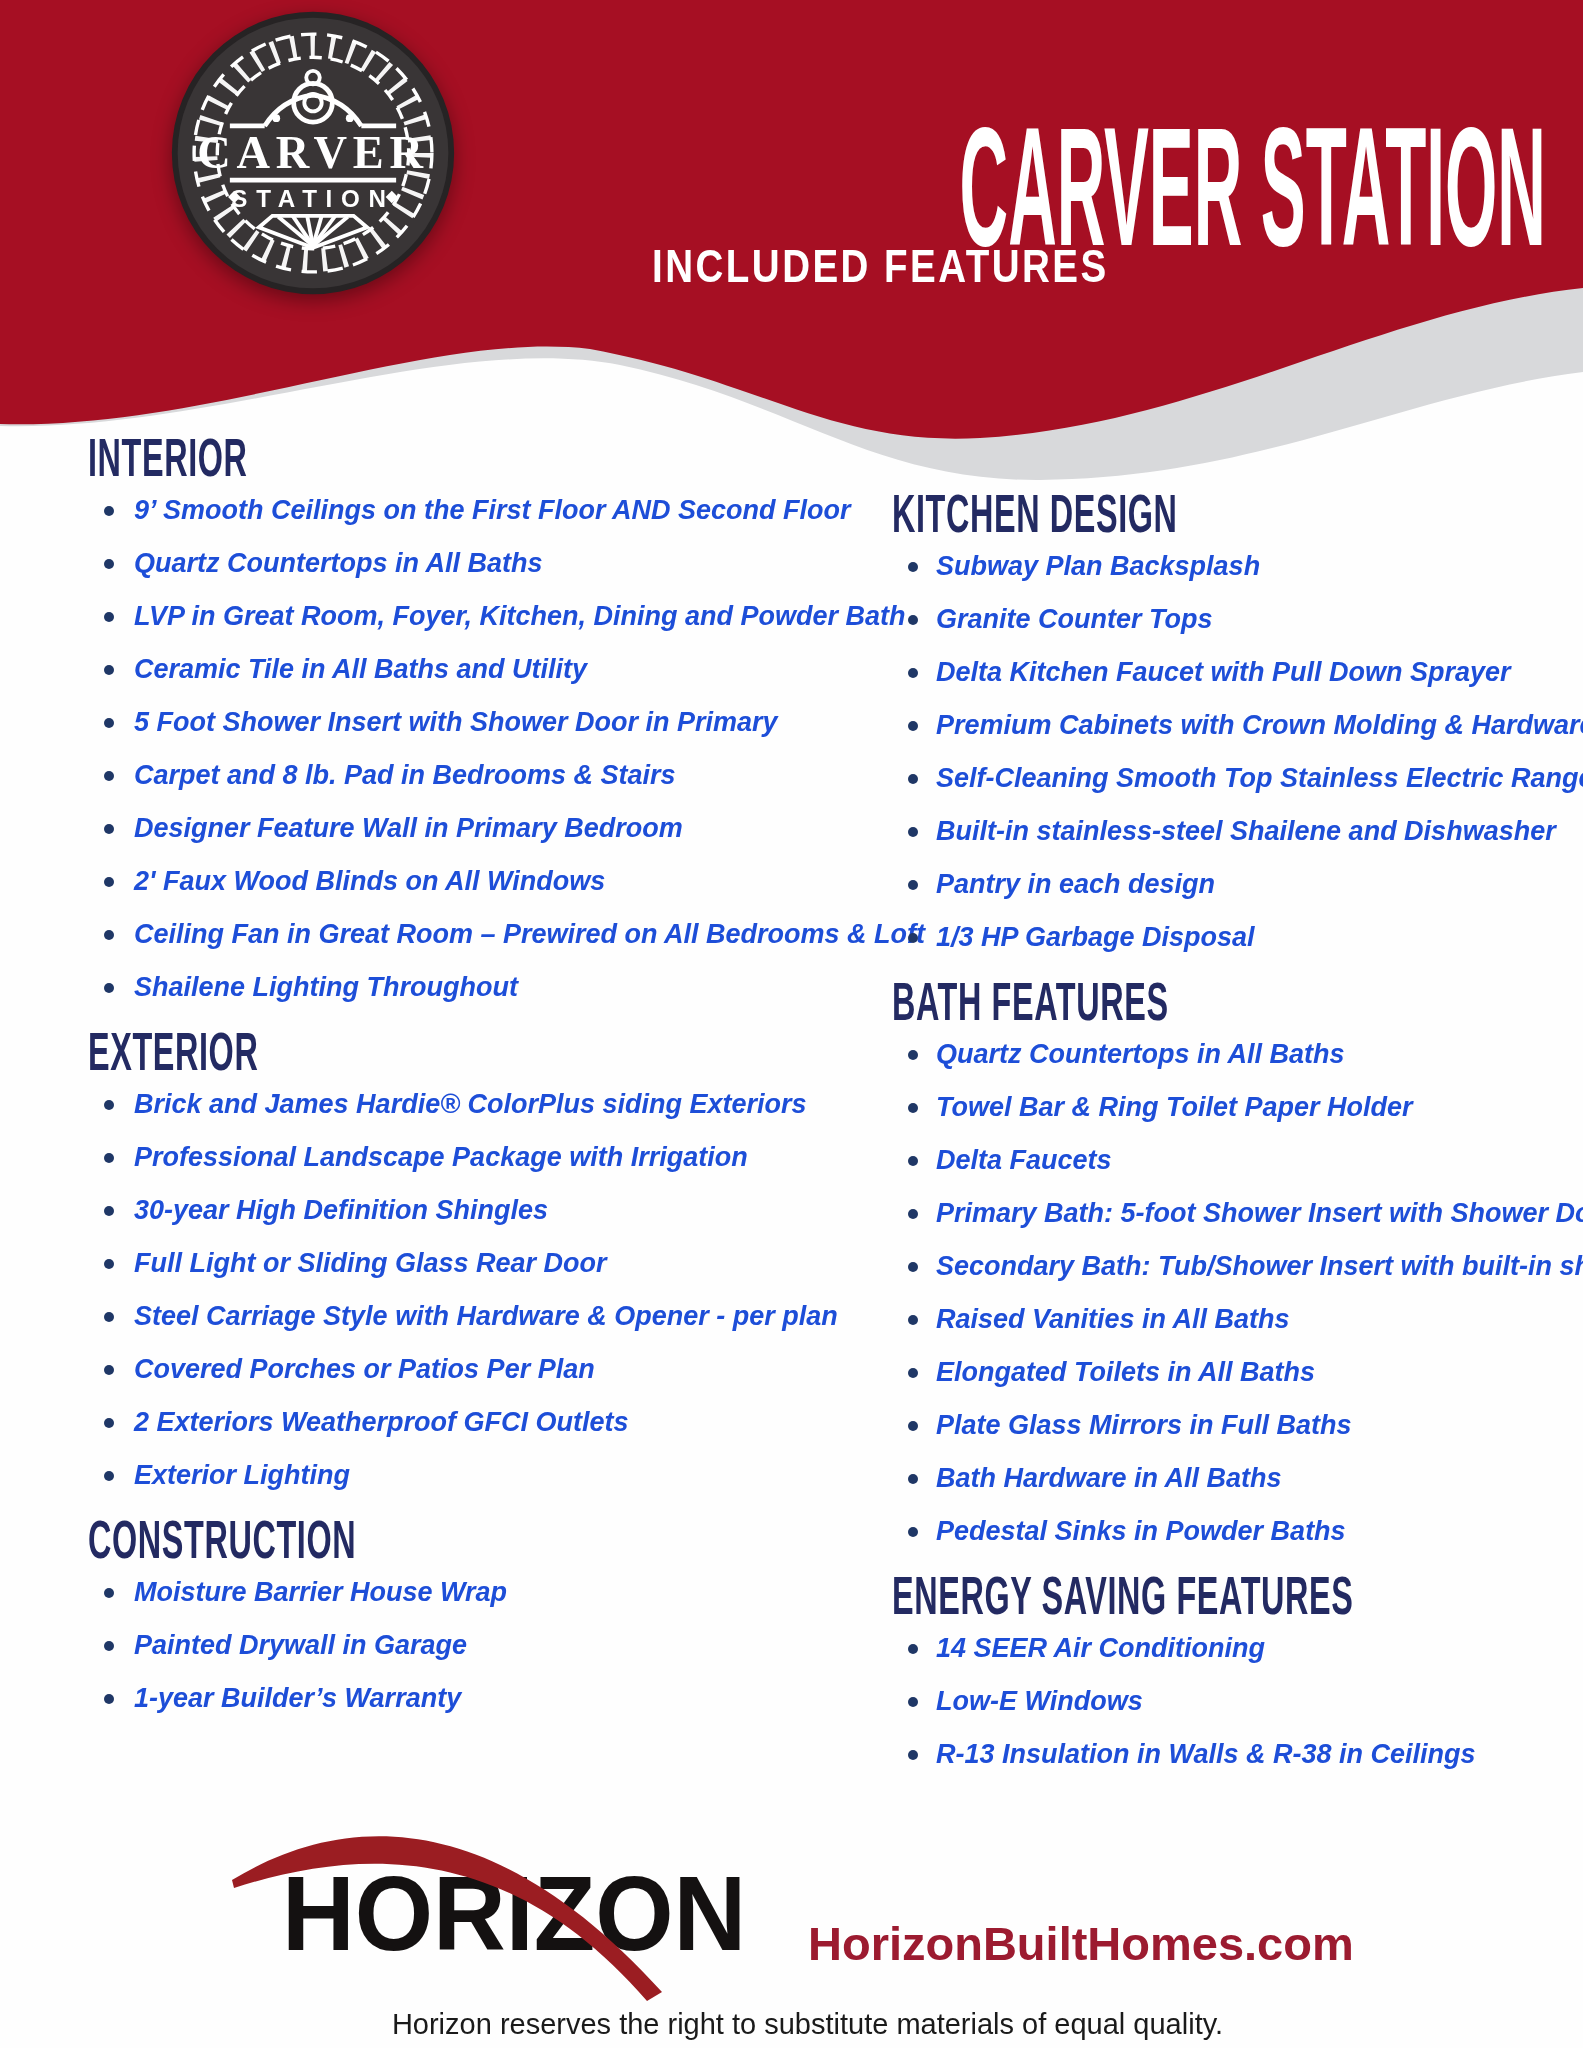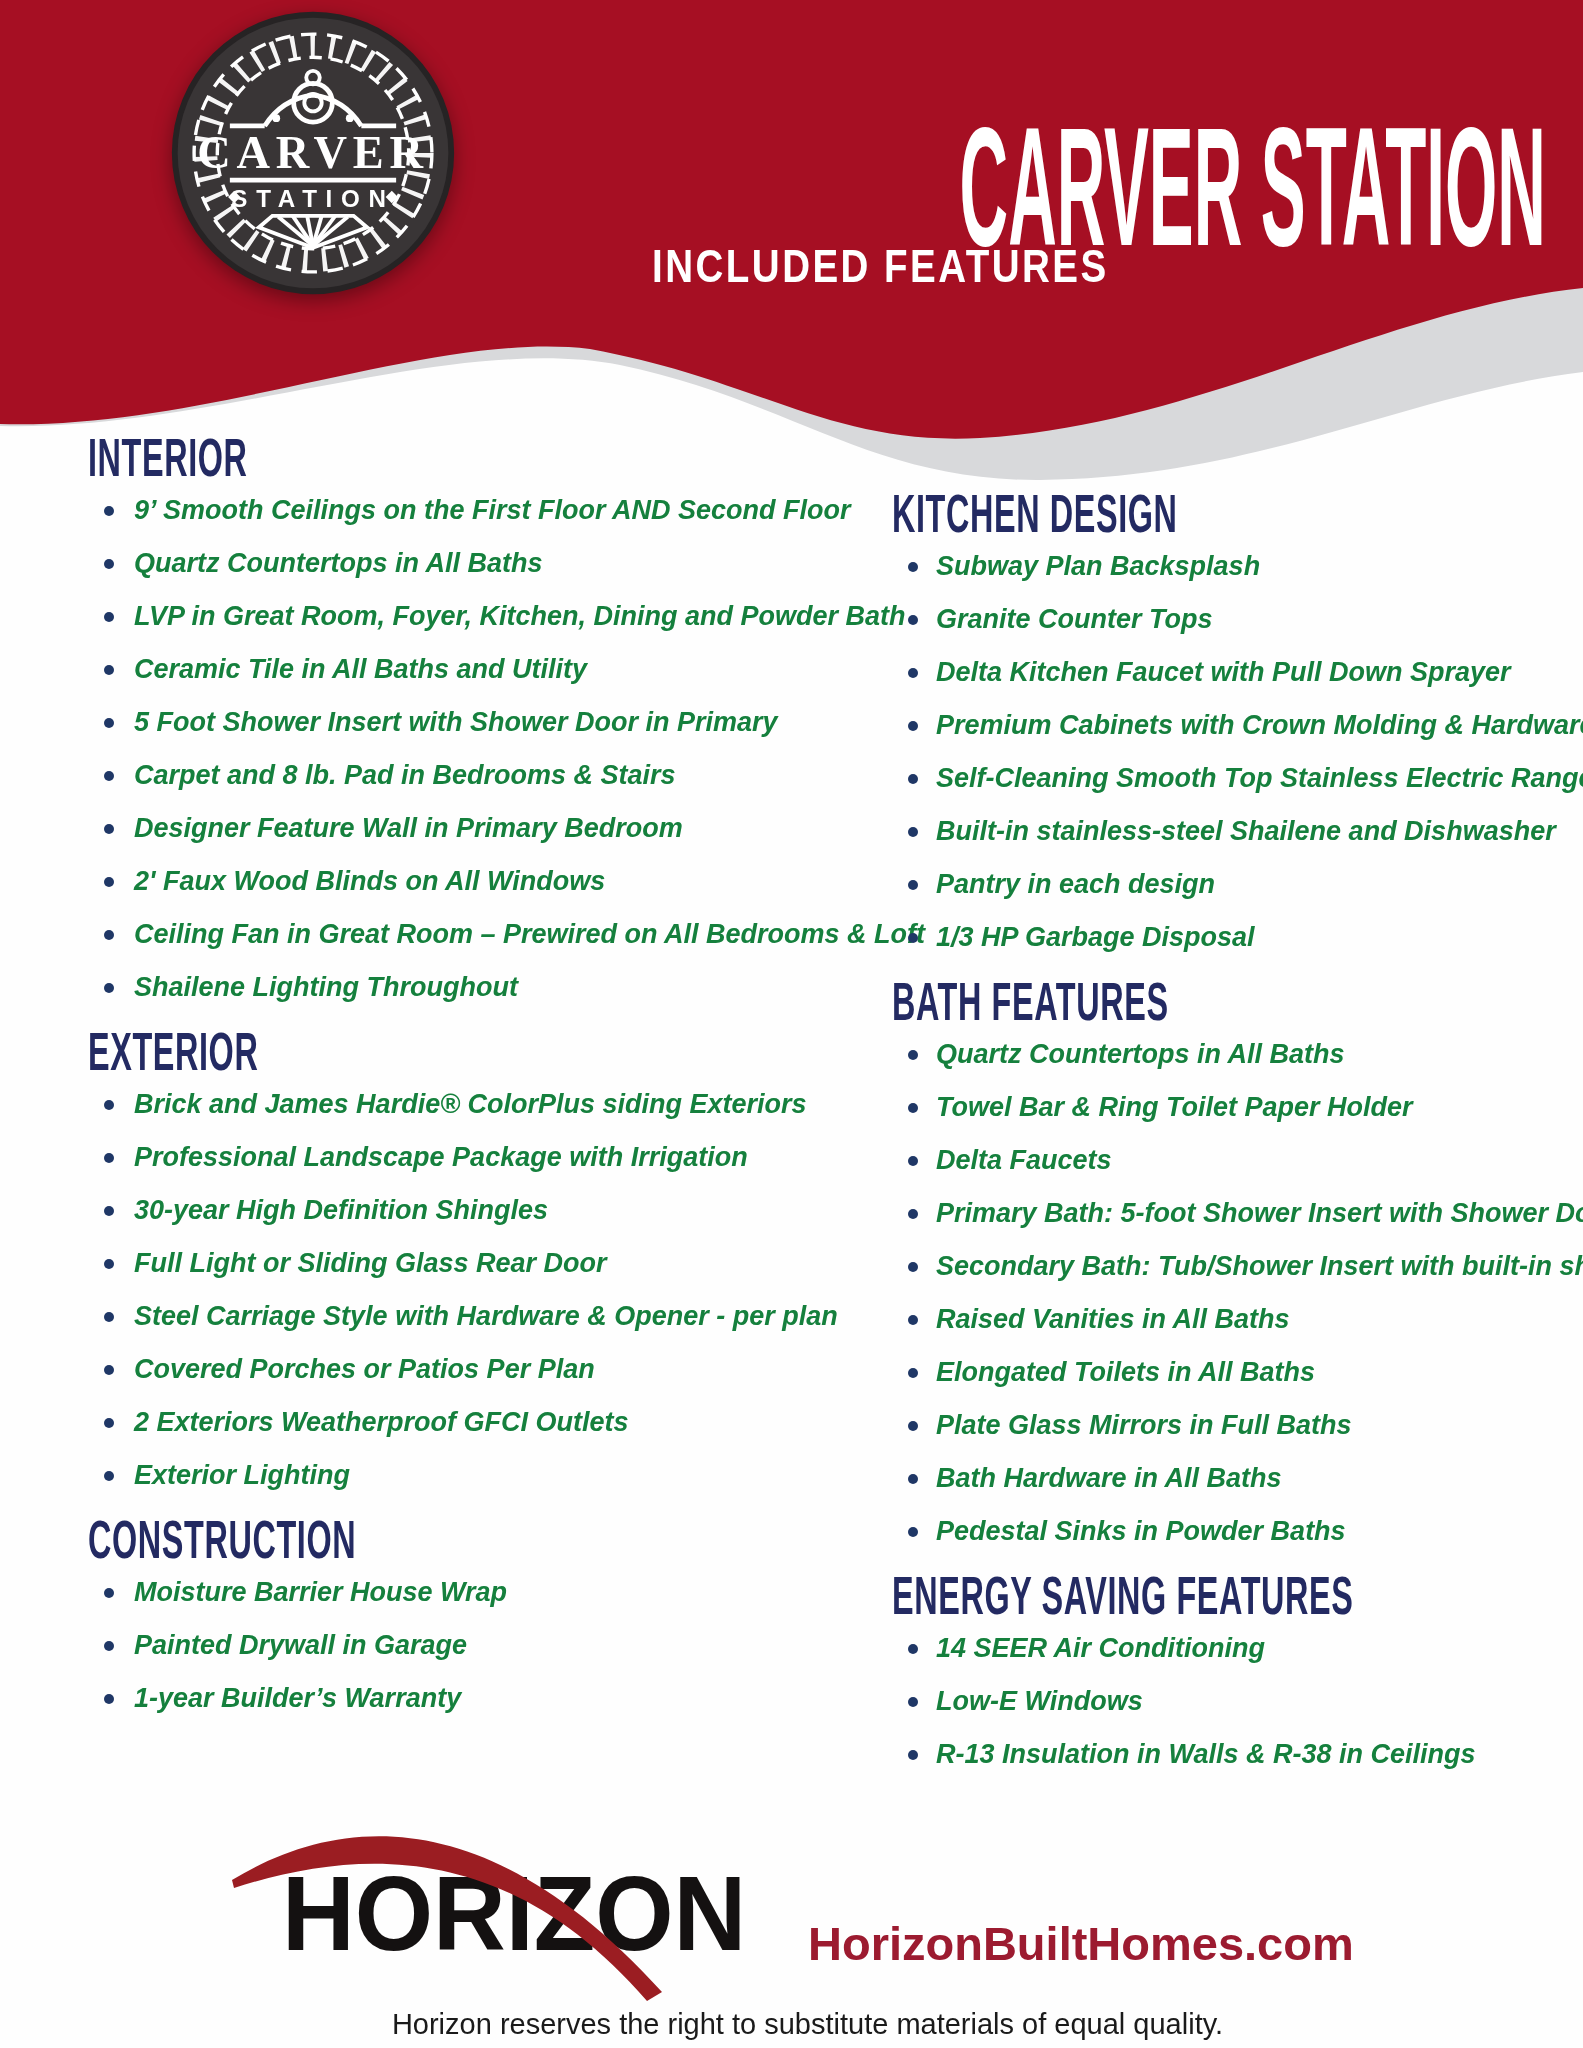--- a/index.html
+++ b/index.html
@@ -30,21 +30,21 @@
   .feature-section + .feature-section{margin-top:14px;}
   .sec-heading{
     margin:0 0 10px 0;font-size:54px;line-height:1.0;font-weight:bold;
     color:#232a62;white-space:nowrap;
     transform:scale(.60,1);transform-origin:0 50%;letter-spacing:1px;
   }
   .feature-list{list-style:none;margin:0;padding:0;}
   .feature-item{
     position:relative;padding-left:46px;margin-bottom:20px;
     font-size:27px;line-height:33px;font-weight:bold;font-style:italic;
-    color:#15803d;white-space:nowrap;
+    color:#1d4ed8;white-space:nowrap;
   }
   .col-right .feature-item{padding-left:44px;}
   .feature-item::before{
     content:"";position:absolute;left:16px;top:12px;width:10px;height:10px;
     border-radius:50%;background:#1f3766;
   }
   
   .horizon-logo{position:absolute;left:210px;top:1798px;width:480px;height:215px;}
   .horizon-text{position:absolute;left:72px;top:62px;margin:0;
                 font-size:106px;line-height:1;font-weight:bold;color:#141111;

